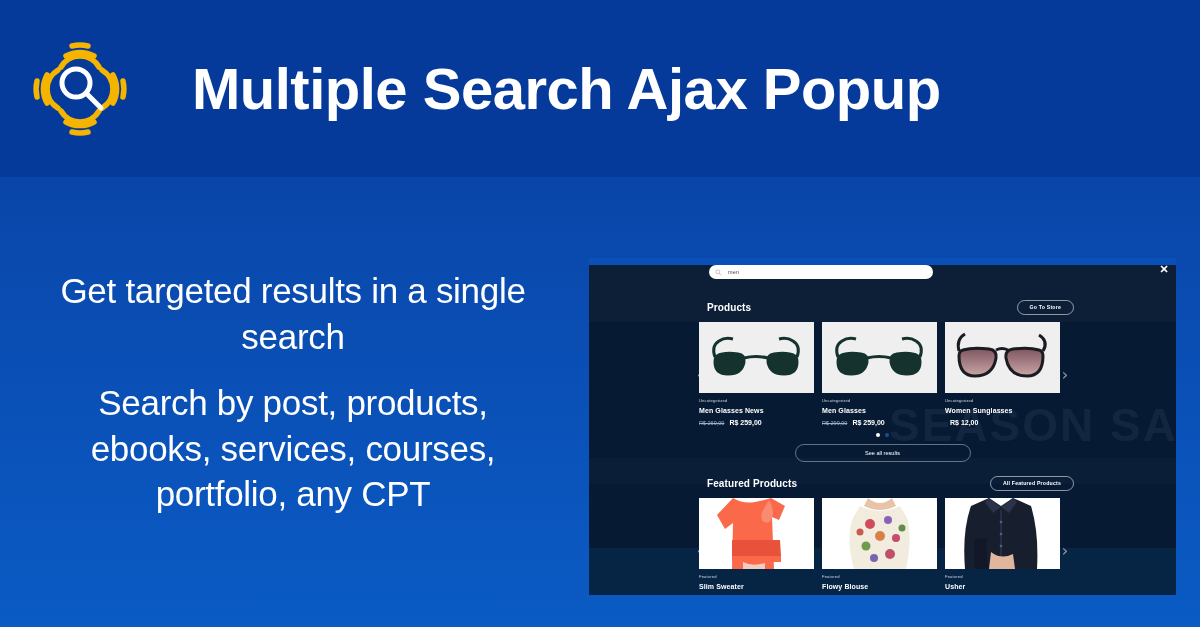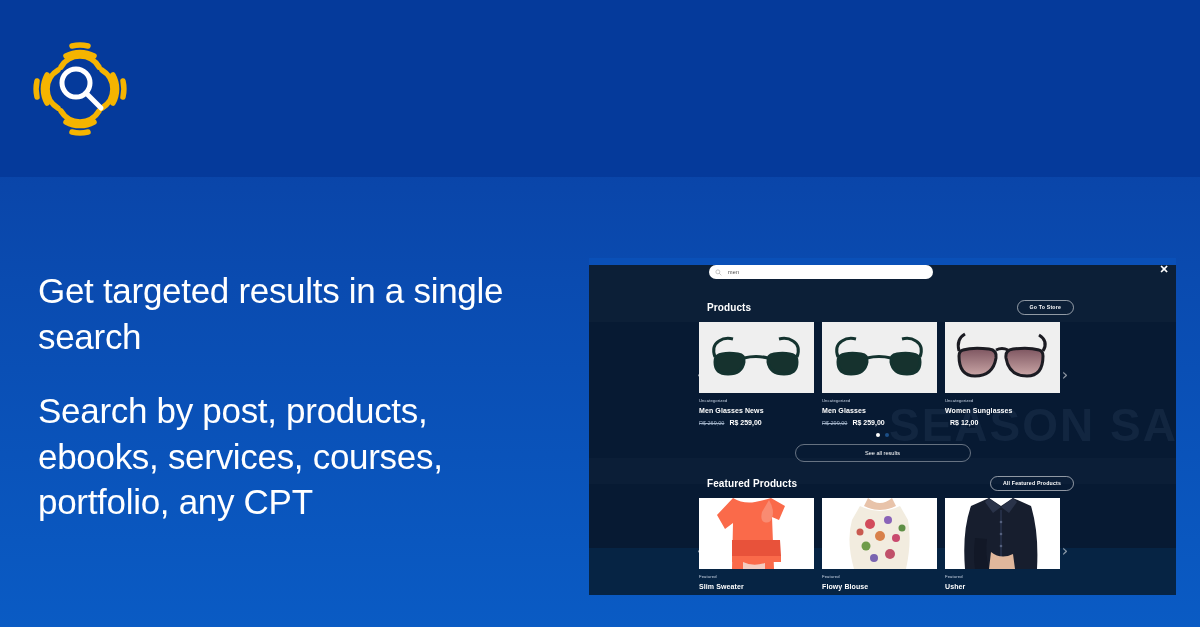--- a/index.html
+++ b/index.html
@@ -37,28 +37,29 @@
     margin-left: 48px;
     white-space: nowrap;
   }
 
   
   .copy {
     position: absolute;
     left: 38px; top: 268px;
     width: 510px;
     color: #ffffff;
+    text-align: center;
   }
   .copy p {
     font-size: 35px;
     line-height: 1.31;
     font-weight: 400;
     letter-spacing: -0.3px;
   }
-  .copy p + p { margin-top: 28px; }
+  .copy p + p { margin-top: 20px; }
 
   
   .popup {
     position: absolute;
     left: 589px; top: 258px;
     width: 587px; height: 337px;
     background: #071a33;
     overflow: hidden;
   }
   .popup-topbar {
@@ -238,20 +239,21 @@
           <path d="M86 45 A22 22 0 0 1 86 83"></path>
           <path d="M97 50 A29 29 0 0 1 97 78"></path>
           <path d="M107 56 A36 36 0 0 1 107 72"></path>
         </g>
         <g fill="none" stroke="#ffffff" stroke-width="5" stroke-linecap="round">
           <circle cx="60" cy="58" r="14"></circle>
           <line x1="70" y1="68" x2="85" y2="83"></line>
         </g>
       </svg>
     </div>
+    <div class="header-title">Multiple Search Ajax Popup</div>
   </div>
 
   <div class="copy">
     <p>Get targeted results in a single search</p>
     <p>Search by post, products, ebooks, services, courses, portfolio, any CPT</p>
   </div>
 
   <div class="popup">
     <div class="popup-topbar"></div>
     <div class="bg-band band-a"></div>

